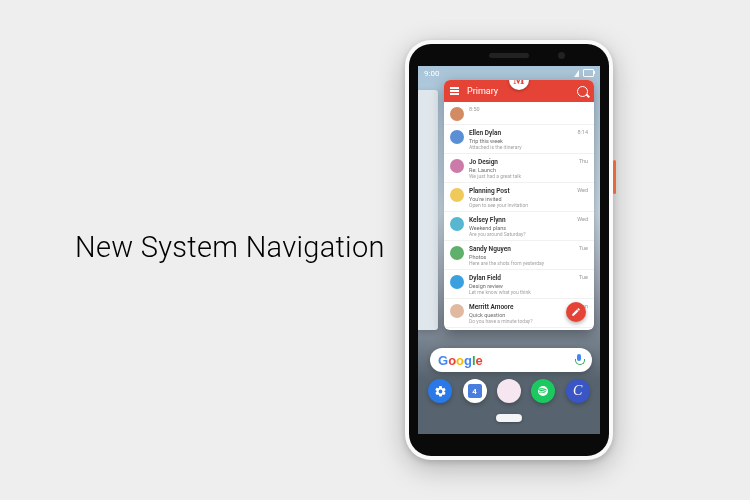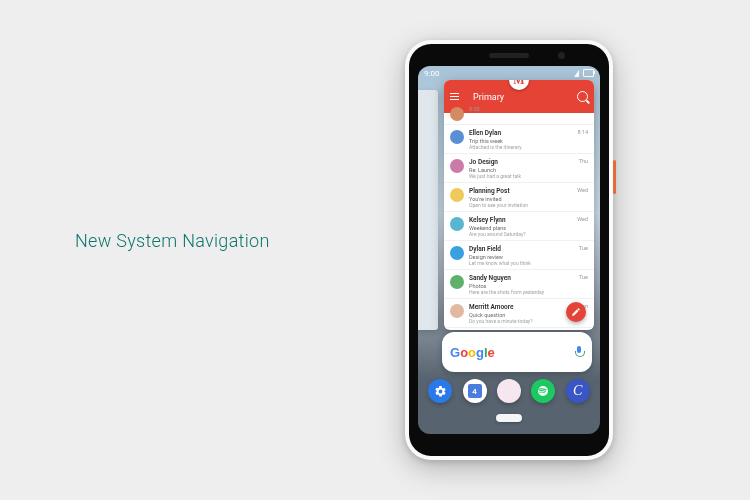--- a/index.html
+++ b/index.html
@@ -1,49 +1,49 @@
 <!DOCTYPE html>
 <html><head>
 <meta charset="utf-8">
 <style>
 html,body{margin:0;padding:0;width:750px;height:500px;background:#eeeeee;font-family:-apple-system,BlinkMacSystemFont,"Segoe UI",Roboto,Arial,sans-serif;overflow:hidden}
 .stage{position:relative;width:750px;height:500px}
-.caption{position:absolute;left:75px;top:230px;font-size:18px;font-weight:300;color:#0f766e;letter-spacing:0.3px}
+.caption{position:absolute;left:75px;top:230px;font-size:29px;font-weight:300;color:#000000;letter-spacing:0.3px}
 .phone{position:absolute;left:405px;top:40px;width:208px;height:420px;background:#fafafa;border-radius:26px;box-shadow:0 8px 28px rgba(0,0,0,0.25),0 2px 6px rgba(0,0,0,0.15)}
 .phone-inner{position:absolute;left:4px;top:4px;right:4px;bottom:4px;background:#0a0a0a;border-radius:22px}
 .powerbtn{position:absolute;right:-3px;top:120px;width:3px;height:34px;background:#e26a3c;border-radius:2px}
 .earpiece{position:absolute;top:9px;left:50%;transform:translateX(-50%);width:40px;height:5px;background:#222;border-radius:3px}
 .cam{position:absolute;top:8px;right:44px;width:7px;height:7px;background:#222;border-radius:50%}
-.screen{position:absolute;left:9px;right:9px;top:22px;bottom:22px;border-radius:12px;overflow:hidden;background:linear-gradient(180deg,#a9c4d8 0%,#cfe0ec 40%,#a8b2c0 58%,#57646f 85%)}
+.screen{position:absolute;left:9px;right:9px;top:22px;bottom:22px;border-radius:0;overflow:hidden;background:linear-gradient(180deg,#a9c4d8 0%,#cfe0ec 40%,#a8b2c0 58%,#57646f 85%)}
 .statusbar{position:absolute;top:0;left:0;right:0;height:14px;display:flex;justify-content:space-between;align-items:center;padding:0 6px;color:#fff;font-size:8px}
 .status-right{display:flex;gap:4px;align-items:center}
 .tri{width:0;height:0;border-left:5px solid transparent;border-bottom:7px solid #fff}
 .batt{width:9px;height:6px;border:1px solid #fff;border-radius:1px;position:relative}
 .batt::after{content:"";position:absolute;right:-2px;top:1px;width:1px;height:3px;background:#fff}
 .cards-area{position:absolute;top:14px;left:0;right:0;bottom:98px}
 .card-prev{position:absolute;left:-2px;top:10px;width:22px;bottom:6px;background:#dfe7ec;border-radius:3px;box-shadow:0 2px 6px rgba(0,0,0,0.2)}
 .card-gmail{position:absolute;left:26px;right:6px;top:0;bottom:6px;border-radius:6px;background:#fff;box-shadow:0 4px 14px rgba(0,0,0,0.35);overflow:hidden}
 .gmail-logo{position:absolute;top:-10px;left:50%;transform:translateX(-50%);width:20px;height:20px;border-radius:50%;background:#fff;box-shadow:0 1px 3px rgba(0,0,0,0.3);display:flex;align-items:center;justify-content:center;font-weight:800;color:#e54335;font-size:12px;z-index:3;font-family:Georgia,serif}
-.gmail-header{height:33px;background:#e54335;display:flex;align-items:center;padding:0 6px;gap:14px}
+.gmail-header{height:22px;background:#e54335;display:flex;align-items:center;padding:0 6px;gap:8px}
 .hamburger{display:flex;flex-direction:column;gap:1.5px}
 .hamburger span{display:block;width:9px;height:1.5px;background:#fff}
 .gh-title{color:#fff;font-size:9px;flex:1}
 .gh-search{width:9px;height:9px;border:1.5px solid #fff;border-radius:50%;position:relative}
 .gh-search::after{content:"";position:absolute;width:4px;height:1.5px;background:#fff;right:-3px;bottom:-1px;transform:rotate(45deg)}
 .mail-list{position:absolute;top:22px;left:0;right:0;bottom:0;overflow:hidden}
 .mail-row{display:flex;gap:5px;padding:4px 6px 3px;border-bottom:1px solid #f1f1f1}
 .avatar{width:14px;height:14px;border-radius:50%;flex:0 0 14px;margin-top:1px}
 .mail-txt{flex:1;min-width:0}
 .mail-txt .from{font-size:6.5px;color:#2b2b2b;font-weight:600;white-space:nowrap;overflow:hidden;text-overflow:ellipsis}
 .mail-txt .subj{font-size:5.5px;color:#6b6b6b;white-space:nowrap;overflow:hidden;text-overflow:ellipsis;margin-top:1px}
 .mail-txt .prev{font-size:5px;color:#a3a3a3;white-space:nowrap;overflow:hidden;text-overflow:ellipsis}
 .mail-date{font-size:5.5px;color:#9a9a9a;flex:0 0 auto}
 .fab{position:absolute;right:8px;bottom:8px;width:20px;height:20px;border-radius:50%;background:#e54335;box-shadow:0 2px 4px rgba(0,0,0,0.3);display:flex;align-items:center;justify-content:center}
 .fab svg{width:10px;height:10px;fill:#fff}
-.searchbar{position:absolute;left:24px;right:8px;bottom:62px;height:40px;background:#fff;border-radius:12px;box-shadow:0 2px 6px rgba(0,0,0,0.25);display:flex;align-items:center;padding:0 8px;justify-content:space-between}
+.searchbar{position:absolute;left:12px;right:8px;bottom:62px;height:24px;background:#fff;border-radius:12px;box-shadow:0 2px 6px rgba(0,0,0,0.25);display:flex;align-items:center;padding:0 8px;justify-content:space-between}
 .g-logo{font-weight:700;font-size:13px;font-family:"Product Sans",Arial,sans-serif}
 .g-logo span:nth-child(1){color:#4285F4}.g-logo span:nth-child(2){color:#EA4335}.g-logo span:nth-child(3){color:#FBBC05}.g-logo span:nth-child(4){color:#4285F4}.g-logo span:nth-child(5){color:#34A853}.g-logo span:nth-child(6){color:#EA4335}
 .mic{width:10px;height:12px;position:relative}
 .mic::before{content:"";position:absolute;left:3px;top:0;width:4px;height:7px;background:#4285F4;border-radius:2px}
 .mic::after{content:"";position:absolute;left:1px;top:5px;width:8px;height:5px;border:1.5px solid #34A853;border-top:none;border-radius:0 0 6px 6px}
 .dock{position:absolute;left:0;right:0;bottom:28px;height:30px;display:flex;justify-content:space-evenly;align-items:center}
 .dock-icon{width:24px;height:24px;border-radius:50%;display:flex;align-items:center;justify-content:center;font-size:12px;box-shadow:0 2px 4px rgba(0,0,0,0.25)}
 .di-settings{background:#2a79e8}
 .di-cal{background:#fff}
 .di-app3{background:#f5e6f0}
@@ -125,34 +125,34 @@
                 <div class="mail-row">
                   <div class="avatar" style="background: rgb(87, 182, 208);"></div>
                   <div class="mail-txt">
                     <div class="from">Kelsey Flynn</div>
                     <div class="subj">Weekend plans</div>
                     <div class="prev">Are you around Saturday?</div>
                   </div>
                   <div class="mail-date">Wed</div>
                 </div>
                 <div class="mail-row">
+                  <div class="avatar" style="background: rgb(95, 176, 106);"></div>
+                  <div class="mail-txt">
+                    <div class="from">Sandy Nguyen</div>
+                    <div class="subj">Photos</div>
+                    <div class="prev">Here are the shots from yesterday</div>
+                  </div>
+                  <div class="mail-date">Tue</div>
+                </div>
+                <div class="mail-row">
                   <div class="avatar" style="background: rgb(58, 160, 224);"></div>
                   <div class="mail-txt">
                     <div class="from">Dylan Field</div>
                     <div class="subj">Design review</div>
                     <div class="prev">Let me know what you think</div>
-                  </div>
-                  <div class="mail-date">Tue</div>
-                </div>
-                <div class="mail-row">
-                  <div class="avatar" style="background: rgb(95, 176, 106);"></div>
-                  <div class="mail-txt">
-                    <div class="from">Sandy Nguyen</div>
-                    <div class="subj">Photos</div>
-                    <div class="prev">Here are the shots from yesterday</div>
                   </div>
                   <div class="mail-date">Tue</div>
                 </div>
                 <div class="mail-row">
                   <div class="avatar" style="background: rgb(224, 185, 160);"></div>
                   <div class="mail-txt">
                     <div class="from">Merritt Amoore</div>
                     <div class="subj">Quick question</div>
                     <div class="prev">Do you have a minute today?</div>
                   </div>

